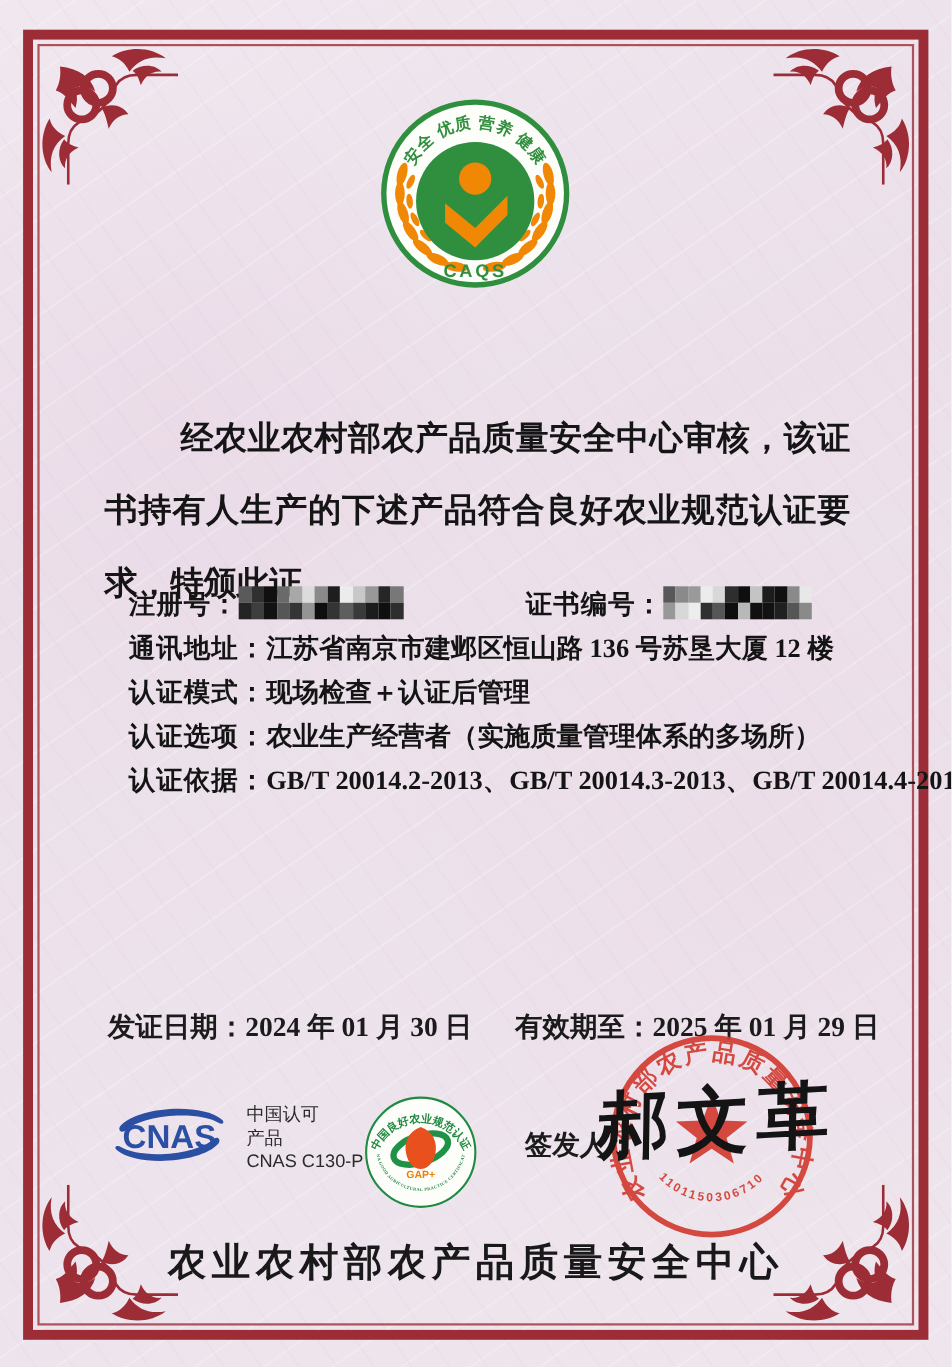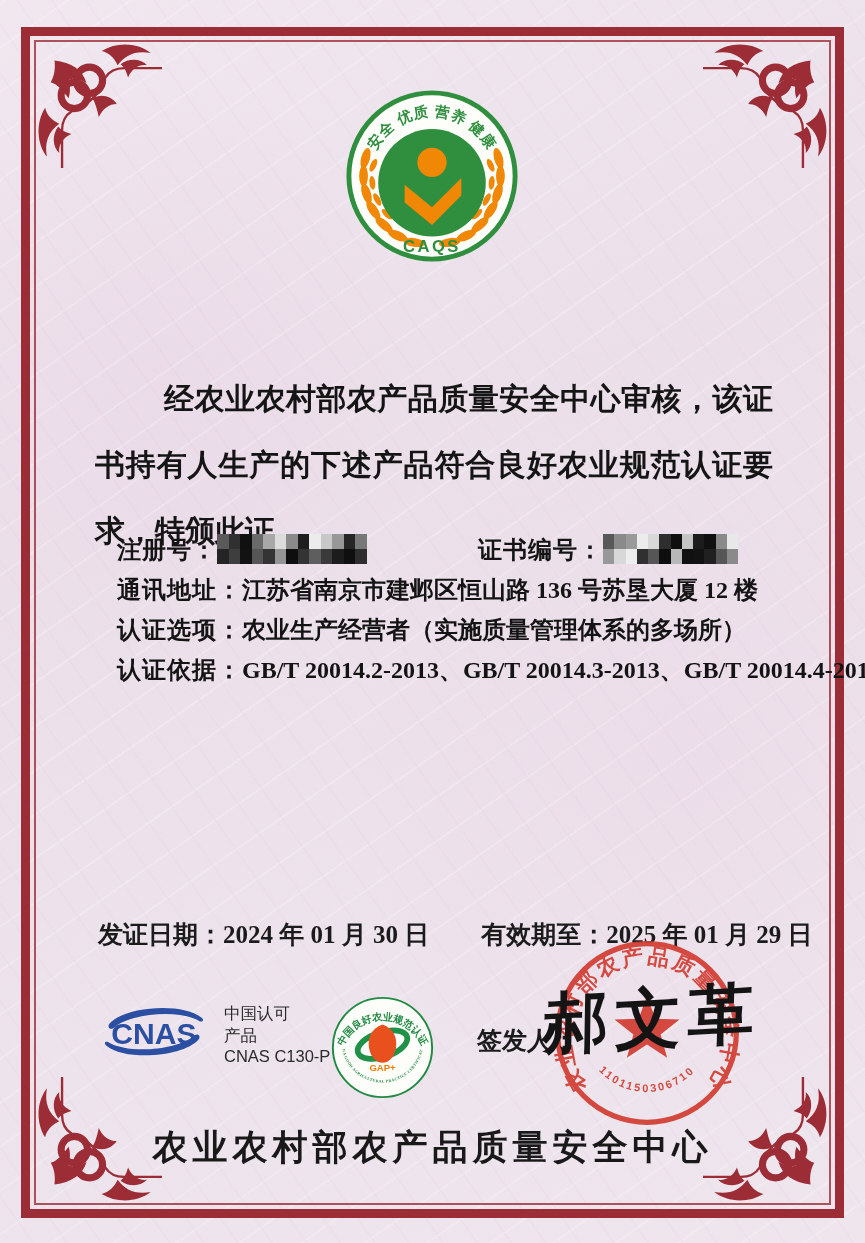--- a/index.html
+++ b/index.html
@@ -38,21 +38,21 @@
   .frow{height:40px;line-height:40px;font-size:24px;font-weight:700;white-space:nowrap;color:#141414;}
   .flabel{letter-spacing:1px;margin-left:19px;}
   .mosaic{display:inline-grid;grid-template-rows:repeat(2,1fr);grid-auto-flow:row;
     vertical-align:middle;margin-top:-6px;}
   .mosaic span{display:block;}
   .m1{width:150px;height:30px;grid-template-columns:repeat(13,1fr);margin-right:8px;}
   .m2{width:135px;height:30px;grid-template-columns:repeat(12,1fr);}
   .gap-between{display:inline-block;width:84px;}
 
   .dates{left:98px;width:690px;top:914px;font-size:25px;font-weight:700;line-height:42px;white-space:nowrap;}
-  .valid{margin-left:52px;}
+  .valid{margin-left:39px;}
 
   .cnas-logo{left:98px;top:993px;}
   .cnas-text{left:224px;top:1003px;font-family:"Liberation Sans","DejaVu Sans",sans-serif;
     font-size:16.5px;line-height:21.5px;color:#2a2a2a;font-weight:400;}
   .gap-logo{left:330px;top:995px;}
   .signer{left:477px;top:1024px;font-size:25px;font-weight:700;z-index:6;}
   .stamp{left:552px;top:938px;z-index:4;opacity:.92;}
   .signature{left:542px;top:974px;z-index:7;font-size:66px;font-weight:700;
     letter-spacing:7px;color:#141414;transform:rotate(-3deg) skewX(-4deg);
     font-family:"Liberation Serif","DejaVu Serif",serif;}
@@ -205,20 +205,23 @@
           <span style="background: rgb(18, 18, 18);"></span>
           <span style="background: rgb(32, 32, 32);"></span>
           <span style="background: rgb(86, 86, 86);"></span>
           <span style="background: rgb(138, 138, 138);"></span>
         </span>
     </div>
     <div class="frow">
       <span class="flabel">通讯地址：</span><span>江苏省南京市建邺区恒山路 136 号苏垦大厦 12 楼</span>
     </div>
     <div class="frow">
+      <span class="flabel">认证模式：</span><span>现场检查＋认证后管理</span>
+    </div>
+    <div class="frow">
       <span class="flabel">认证选项：</span><span>农业生产经营者（实施质量管理体系的多场所）</span>
     </div>
     <div class="frow">
       <span class="flabel">认证依据：</span><span>GB/T 20014.2-2013、GB/T 20014.3-2013、GB/T 20014.4-2013、</span>
     </div>
   </div>
 
   <div class="abs dates">
     <span>发证日期：</span><span>2024 年 01 月 30 日</span><span class="valid">有效期至：</span><span>2025 年 01 月 29 日</span>
   </div>

